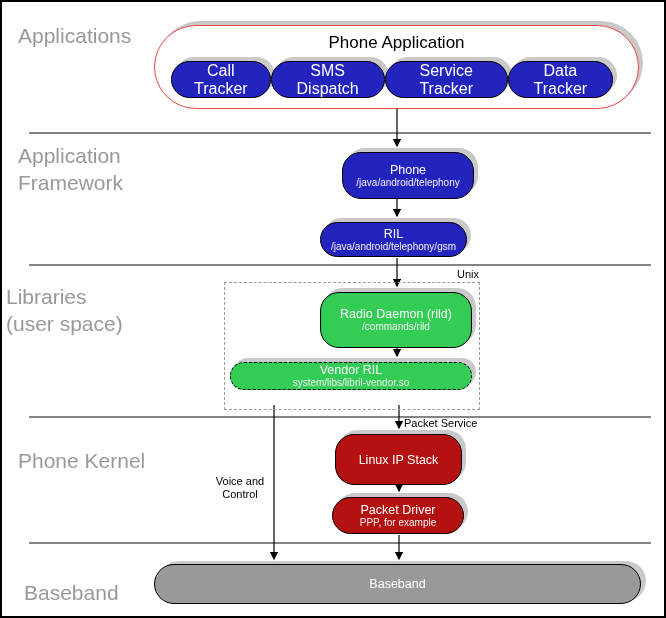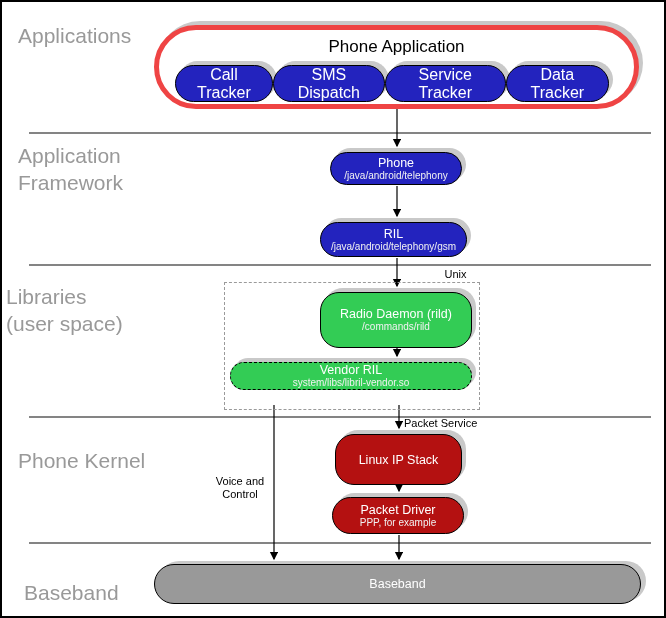--- a/index.html
+++ b/index.html
@@ -19,21 +19,21 @@
   .layer-label{
     position:absolute;
     color:var(--label-gray,#999999);
     font-size:21px;line-height:27px;
     white-space:nowrap;
   }
   .layer-label.center{white-space:normal;}
   .pa-container{
     position:absolute;left:152px;top:23px;width:485px;height:84px;
     box-sizing:border-box;
-    background:#fff;border:5px solid #ef4444;border-radius:42px;
+    background:#fff;border:1px solid #ef4444;border-radius:42px;
     box-shadow:4px -4px 0 var(--shadow-gray,#c9c9c9);
   }
   .pa-title{
     position:absolute;top:7px;left:0;right:0;
     text-align:center;color:#000;font-size:17px;
   }
   .pa-row{
     position:absolute;left:16px;right:25px;top:35px;height:37px;
     display:flex;justify-content:space-between;align-items:stretch;
   }
@@ -111,23 +111,23 @@
     <div class="pa-title">Phone Application</div>
     <div class="pa-row">
       <div class="pill blue app-pill">Call Tracker</div>
       <div class="pill blue app-pill">SMS Dispatch</div>
       <div class="pill blue app-pill">Service Tracker</div>
       <div class="pill blue app-pill">Data Tracker</div>
     </div>
   </div>
 
   <div class="dashed-box"></div>
-  <div class="annot" style="left:430px;top:266px;width:47px;text-align:center">Unix</div>
+  <div class="annot" style="left:430px;top:266px;width:47px;text-align:right">Unix</div>
 
-  <div class="pill blue node" style="left:328px;top:150px;width:132px;height:33px">
+  <div class="pill blue node" style="left:340px;top:150px;width:132px;height:47px">
     <div class="nt">Phone</div>
     <div class="ns">/java/android/telephony</div>
   </div>
   <div class="pill blue node" style="left:318px;top:220px;width:147px;height:35px">
     <div class="nt">RIL</div>
     <div class="ns">/java/android/telephony/gsm</div>
   </div>
 
   <div class="pill green node" style="left:318px;top:290px;width:152px;height:56px">
     <div class="nt">Radio Daemon (rild)</div>

